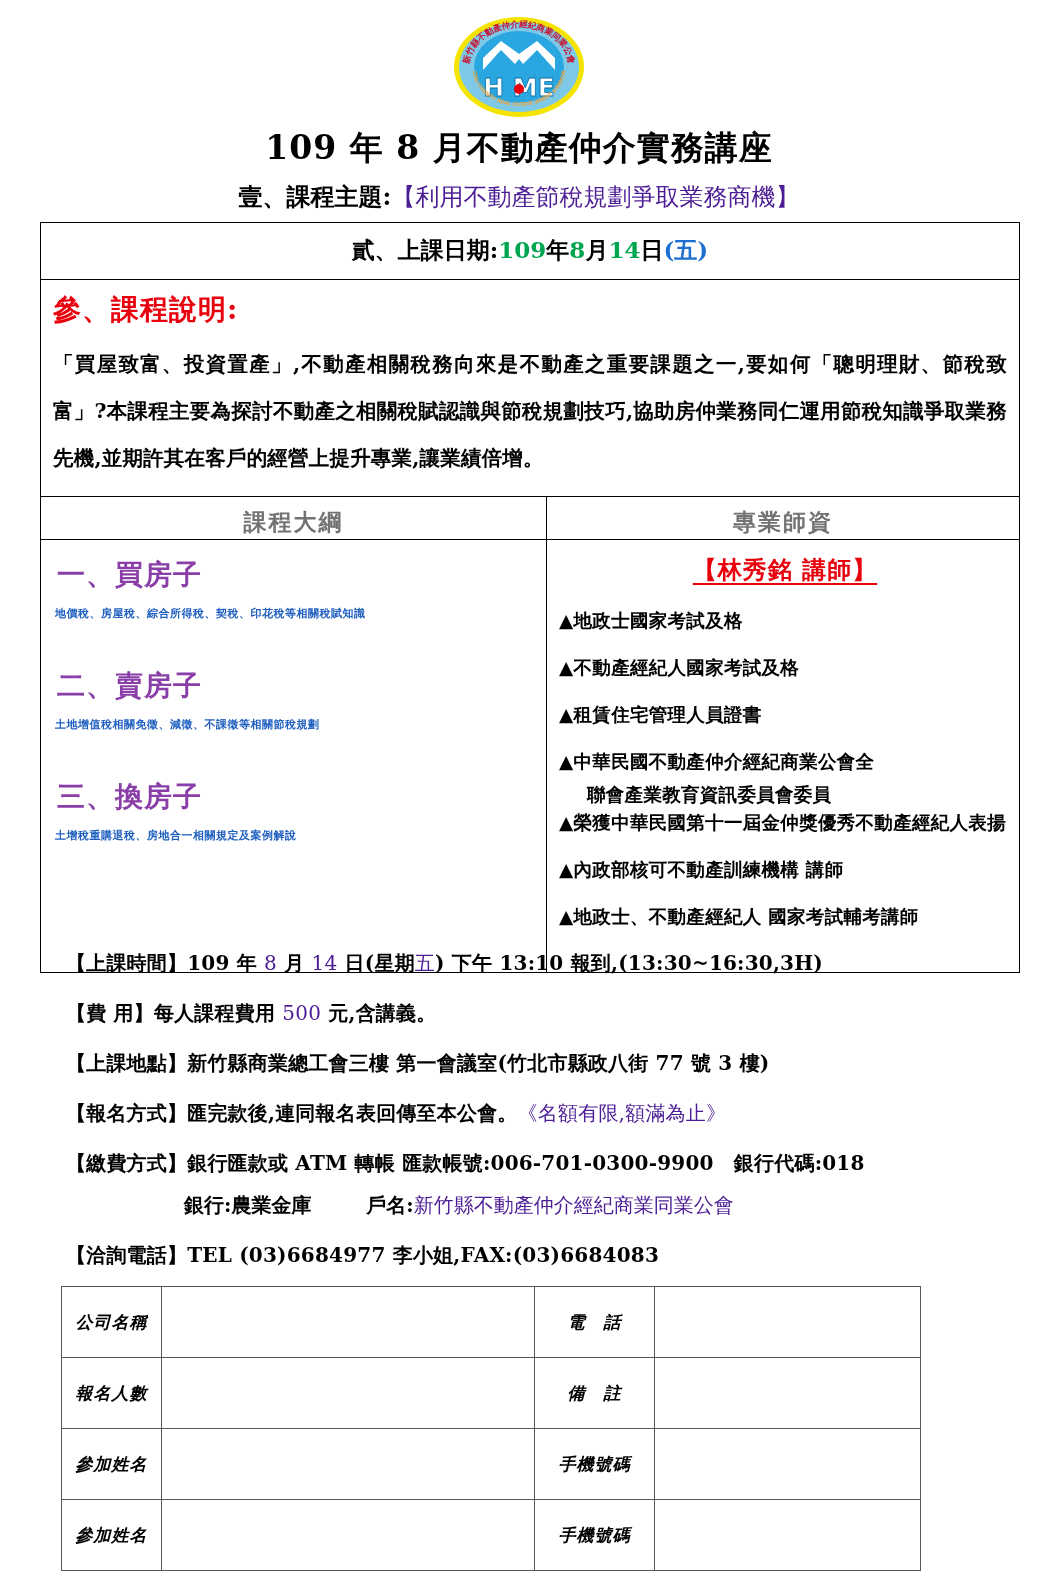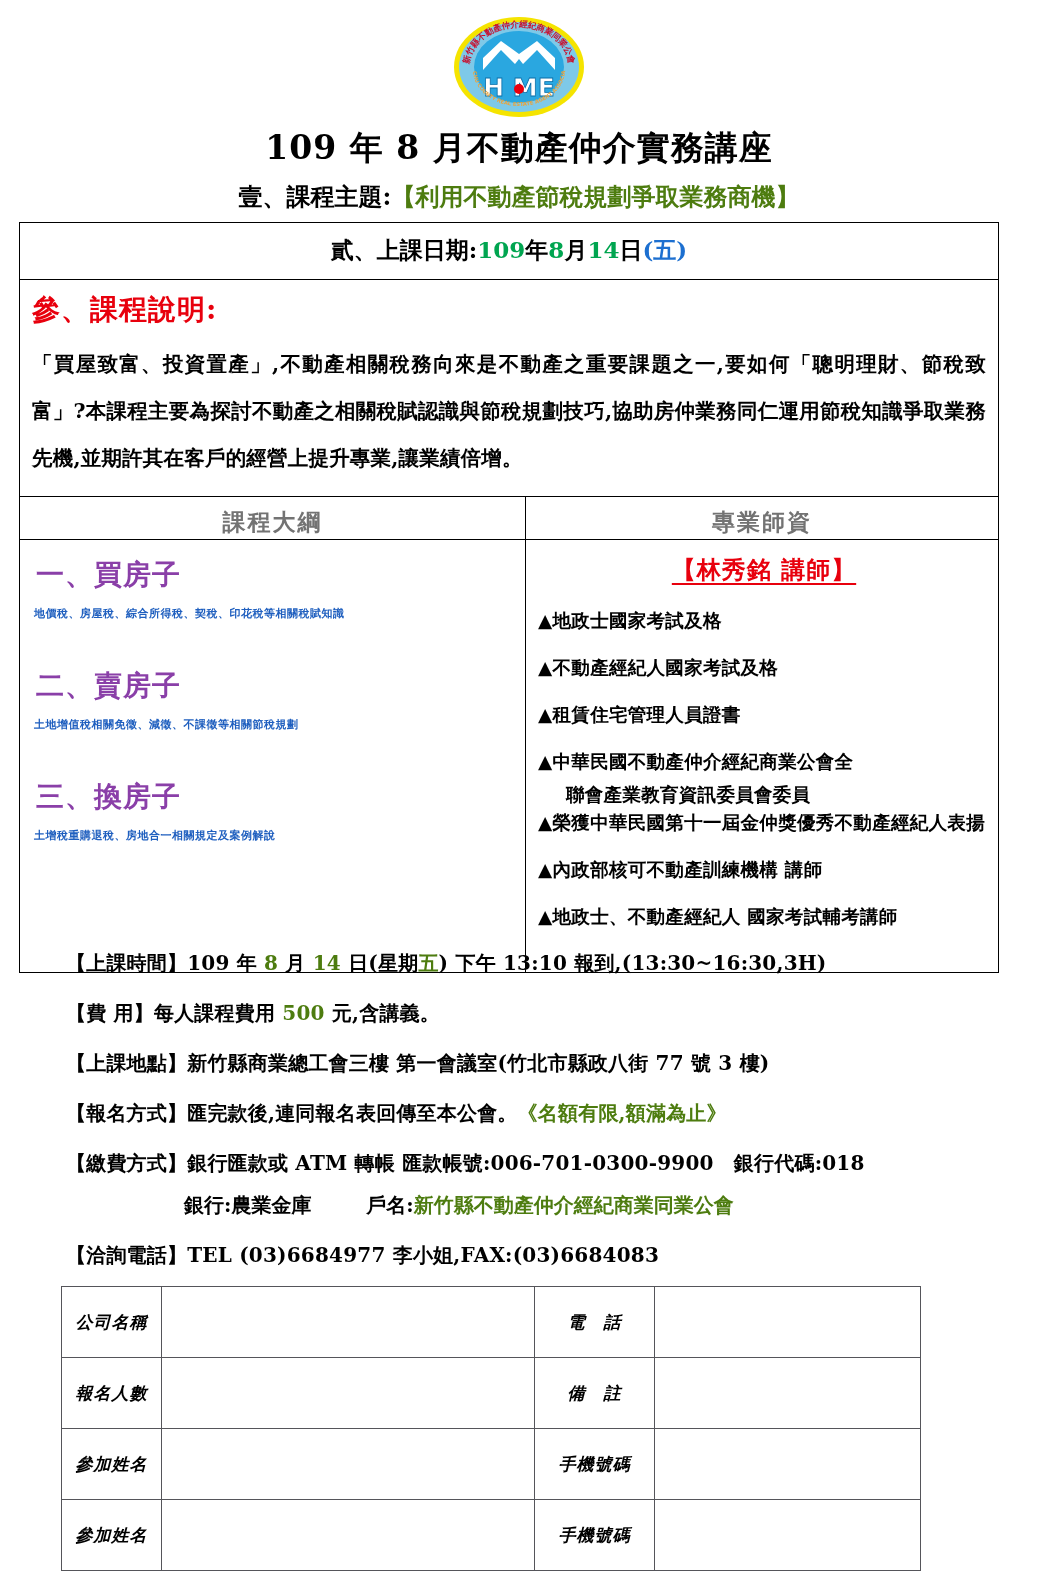--- a/index.html
+++ b/index.html
@@ -50,28 +50,28 @@
   }
   .subject-line {
     position: absolute;
     top: 181px;
     left: 0; right: 0;
     text-align: center;
     font-size: 24px;
     font-weight: bold;
     white-space: nowrap;
   }
-  .red-b { color: #4d7c0f; font-weight: bold; }
+  .red-b { color: #4c1d95; font-weight: normal; }
   .green { color: #00a550; }
   .blue-g { color: #1c6fd0; }
 
   
   .main-table {
     position: absolute;
-    left: 19px;
+    left: 40px;
     top: 222px;
     width: 980px;
     border: 1.6px solid #000;
     border-collapse: collapse;
     box-sizing: border-box;
   }
   .row-date {
     border-bottom: 1.6px solid #000;
     text-align: center;
     font-size: 23px;

